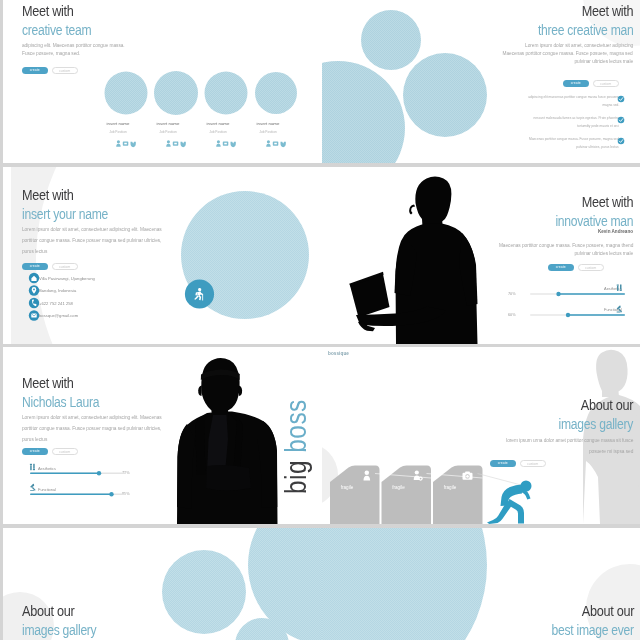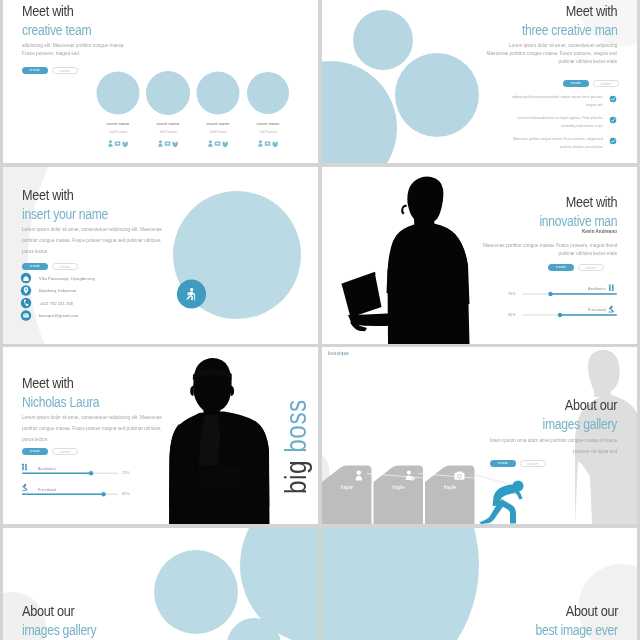--- a/index.html
+++ b/index.html
@@ -1,20 +1,20 @@
 <!DOCTYPE html>
 <html><head>
 <meta charset="utf-8">
 <style>
   html,body{margin:0;padding:0;background:#ffffff;}
   body{width:640px;height:640px;overflow:hidden;
        font-family:"Liberation Sans",sans-serif;
        -webkit-font-smoothing:antialiased;}
   #stage{position:relative;width:640px;height:640px;background:#d4d4d4;}
-  .slide{position:absolute;background:#fff;overflow:hidden;}
+  .slide{position:absolute;background:#fff;overflow:hidden;padding-left:16px;}
   .sv{position:absolute;left:0;top:0;width:100%;height:100%;pointer-events:none;}
   .abs{position:absolute;}
   .t-top{font-size:14.6px;color:#3c3c3e;letter-spacing:-0.35px;
          font-weight:400;white-space:nowrap;line-height:1;
          transform:scaleX(0.87);transform-origin:left top;}
   .t-acc{font-size:15.2px;color:#76b2c7;letter-spacing:-0.35px;
          font-weight:400;white-space:nowrap;line-height:1;
          transform:scaleX(0.80);transform-origin:left top;}
   .t-top.r,.t-acc.r{transform-origin:right top;}
   .body-txt{font-size:5.3px;color:#a5a5a5;line-height:8px;

